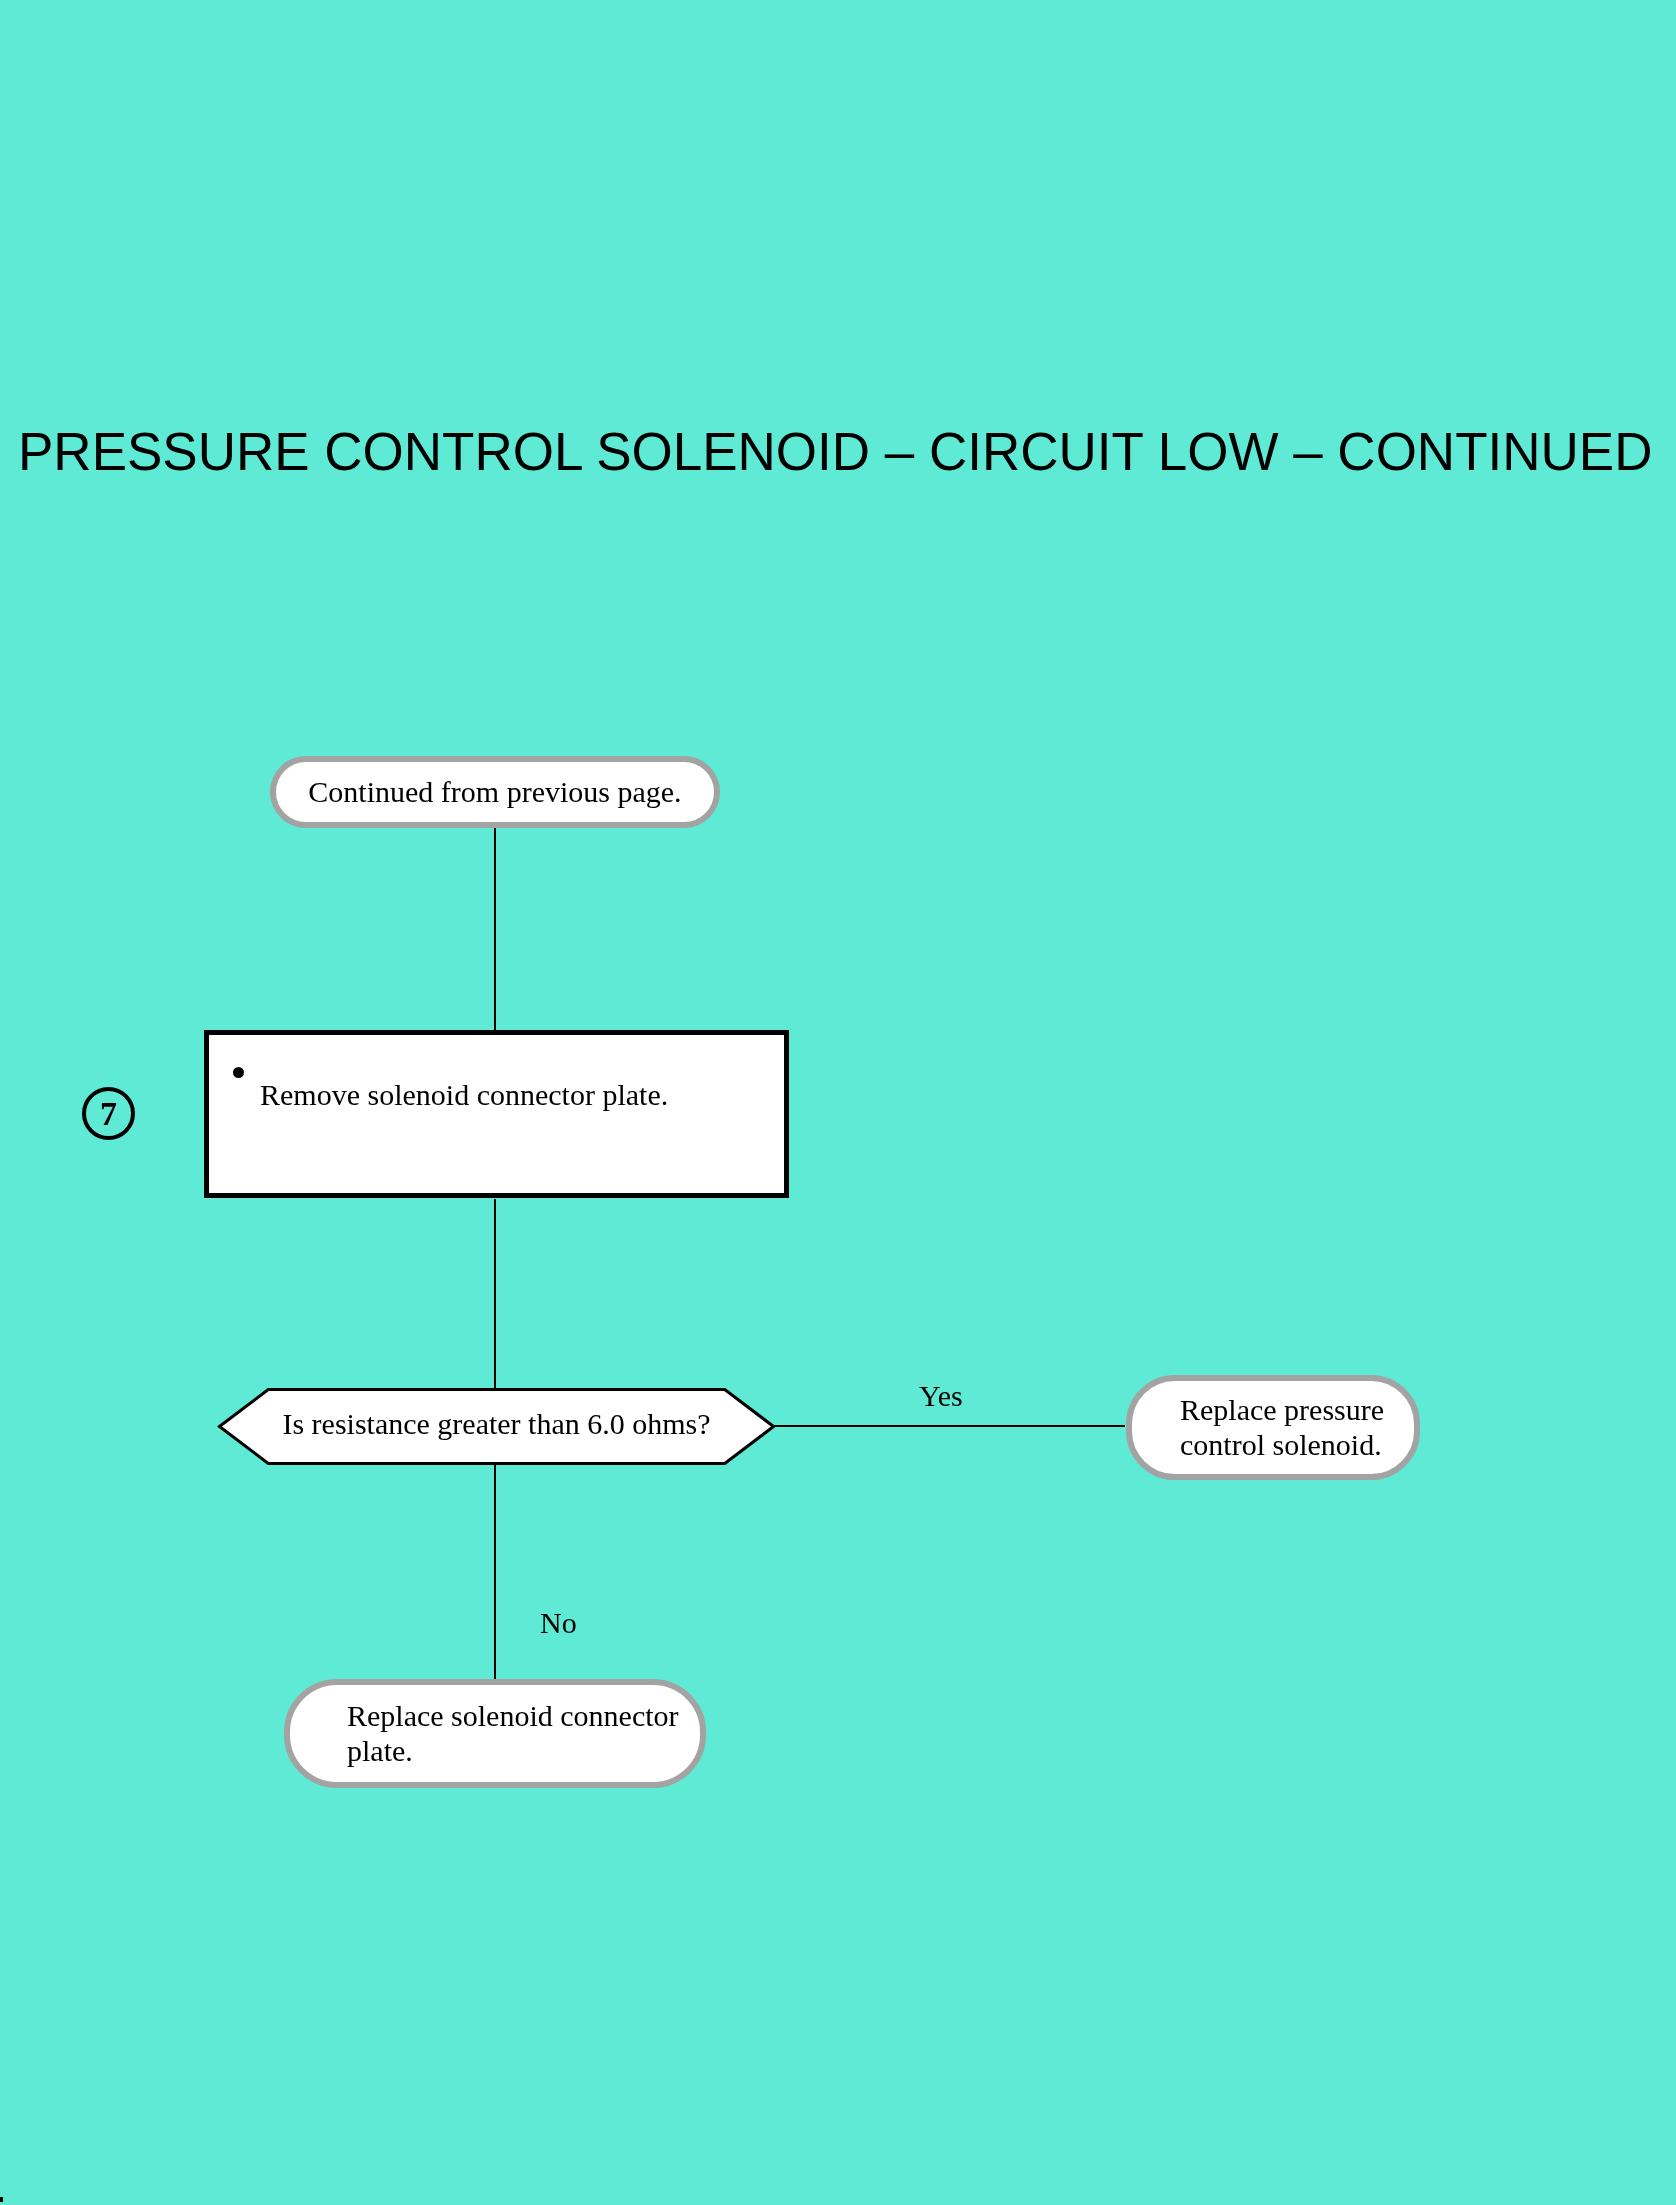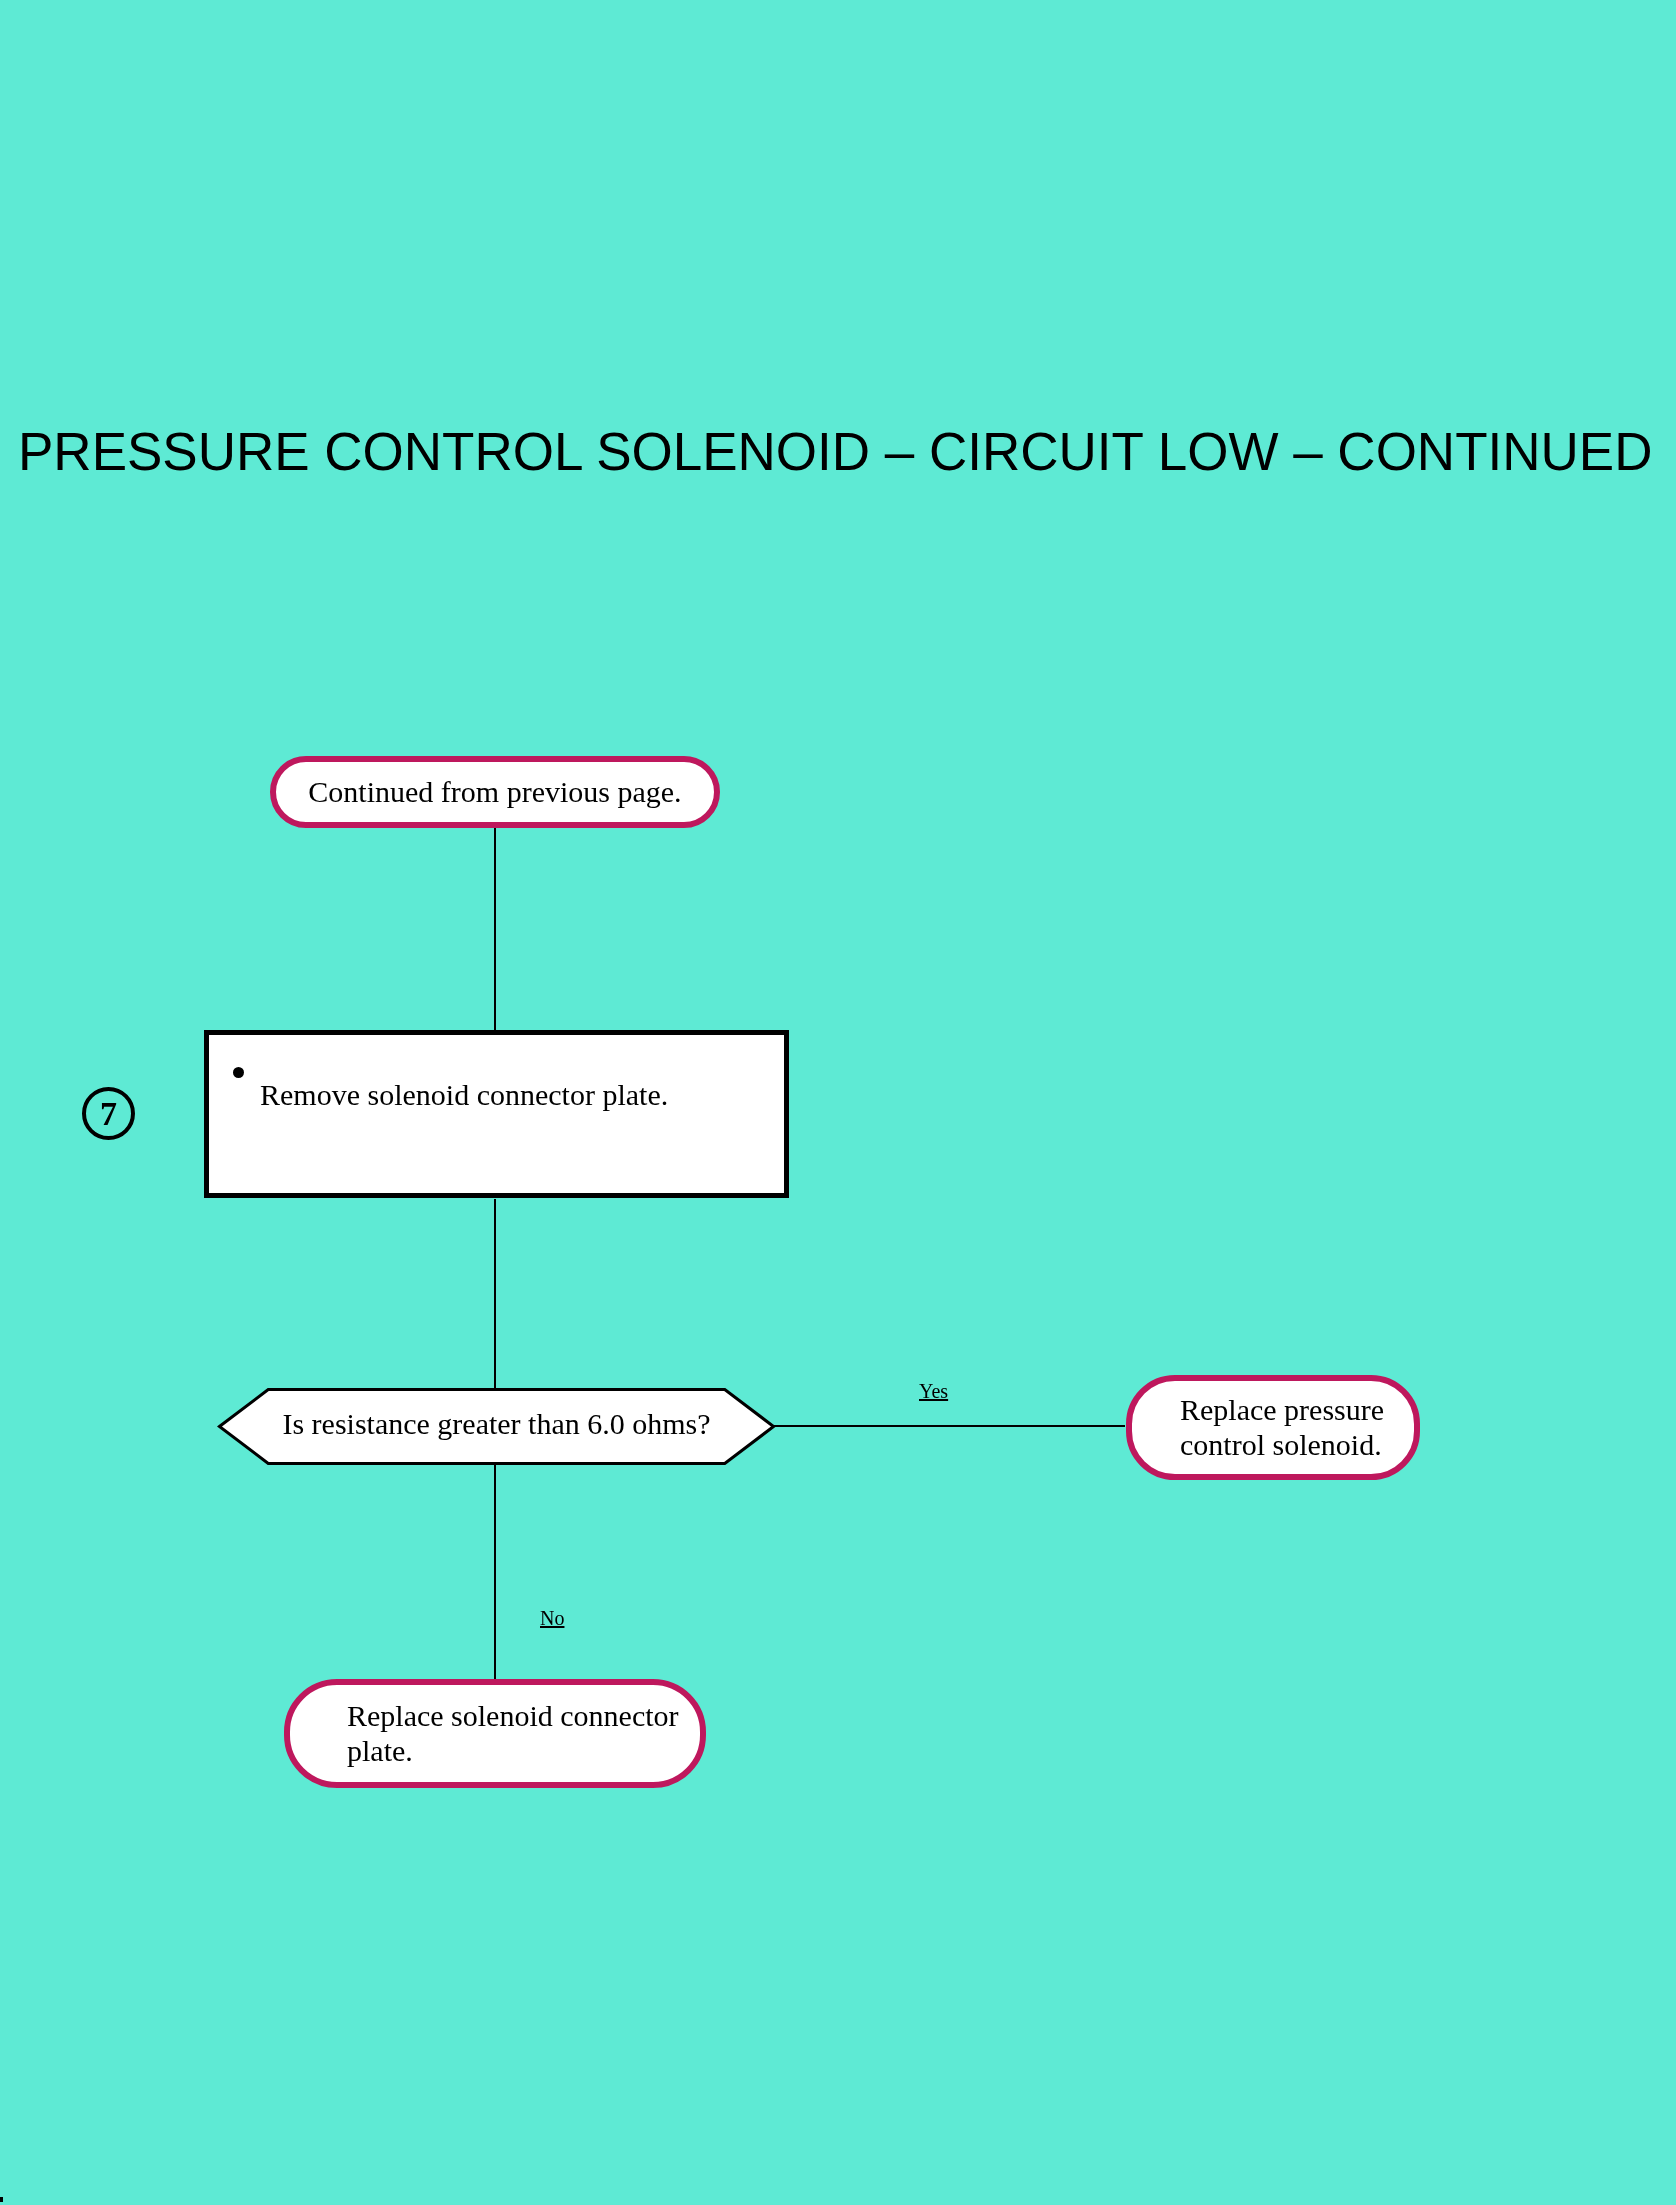--- a/index.html
+++ b/index.html
@@ -25,21 +25,21 @@
     line-height: 1.0;
   }
   
   .vline, .hline { position: absolute; background: #000000; }
   .vline { width: 1.8px; }
   .hline { height: 1.8px; }
   
   .terminator {
     position: absolute;
     background: #ffffff;
-    border: 6px solid #be185d;
+    border: 6px solid #a3a3a3;
     box-sizing: border-box;
     display: flex;
     align-items: center;
     justify-content: center;
     font-size: 30px;
     line-height: 1.15;
   }
   #start-terminator {
     left: 270px; top: 756px; width: 450px; height: 72px;
     border-radius: 36px;
@@ -102,23 +102,22 @@
   .decision-wrap { position: absolute; left: 217px; top: 1388px; width: 559px; height: 71px; }
   .decision-wrap svg { position: absolute; left: 0; top: 0; }
   .decision-label {
     position: absolute; left: 0; top: 0; width: 100%; height: 100%;
     display: flex; align-items: center; justify-content: center;
     font-size: 30px;
   }
   
   .branch-label {
     position: absolute;
-    font-size: 20px;
+    font-size: 30px;
     line-height: 1.0;
-    text-decoration: underline;
   }
   #yes-label { left: 919px; top: 1381px; }
   #no-label  { left: 540px;  top: 1608px; }
   
   .corner-dot {
     position: absolute;
     left: 0px; top: 2197px;
     width: 3px; height: 4.9px;
     background: #000000;
   }

